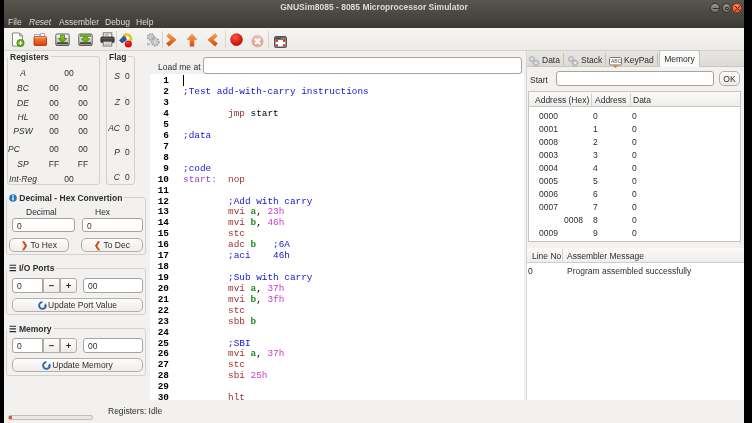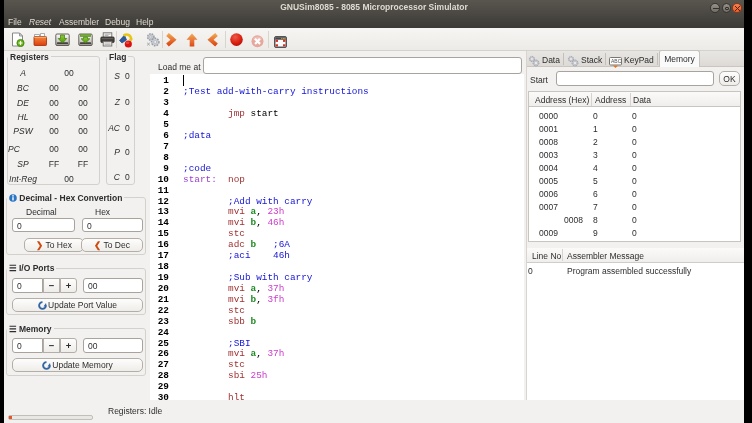--- a/index.html
+++ b/index.html
@@ -251,21 +251,21 @@
 <svg width="8" height="8" viewBox="0 0 8 8" style="vertical-align:-1px;">
       <circle cx="4" cy="4" r="3.8" fill="#2a76c6"></circle>
       <rect x="3.3" y="3.2" width="1.4" height="3.2" fill="#fff"></rect>
       <circle cx="4" cy="1.9" r="0.8" fill="#fff"></circle>
     </svg>
 Decimal - Hex Convertion</div>
 <div class="txt8" style="left:26px; top:207px;">Decimal</div>
 <div class="txt8" style="left:95px; top:207px;">Hex</div>
 <div class="entry" style="left:12px; top:218px; width:63px; height:14px;">0</div>
 <div class="entry" style="left:82px; top:218px; width:61px; height:14px;">0</div>
-<div class="btn" style="left:24px; top:238px; width:60px; height:14px; line-height:13px;"><span style="color:#cf4a10; font-weight:bold;">❯</span> To Hex</div>
+<div class="btn" style="left:9px; top:238px; width:60px; height:14px; line-height:13px;"><span style="color:#cf4a10; font-weight:bold;">❯</span> To Hex</div>
 <div class="btn" style="left:81px; top:238px; width:62px; height:14px; line-height:13px;"><span style="color:#cf4a10; font-weight:bold;">❮</span> To Dec</div>
 
 <div class="gbox" style="left:6px; top:268px; width:140px; height:47px;"></div>
 <div class="glabel" style="left:7px; top:263px;">☰ I/O Ports</div>
 <div class="entry" style="left:12px; top:278px; width:31px; height:15px; border-radius:3px 0 0 3px;">0</div>
 <div class="btn" style="left:43px; top:278px; width:17px; height:15px; line-height:13px; border-radius:0; font-weight:bold; font-size:9.5px;">−</div>
 <div class="btn" style="left:60px; top:278px; width:17px; height:15px; line-height:13px; border-radius:0 3px 3px 0; font-weight:bold; font-size:9.5px;">+</div>
 <div class="entry" style="left:83px; top:278px; width:60px; height:15px;">00</div>
 <div class="btn" style="left:12px; top:298px; width:131px; height:14px; line-height:13px;"><svg width="9" height="9" viewBox="0 0 16 16" style="vertical-align:-1.5px; margin-right:1px;">
       <path d="M8 2a6 6 0 1 0 6 6" fill="none" stroke="#3465a4" stroke-width="3.4"></path>

